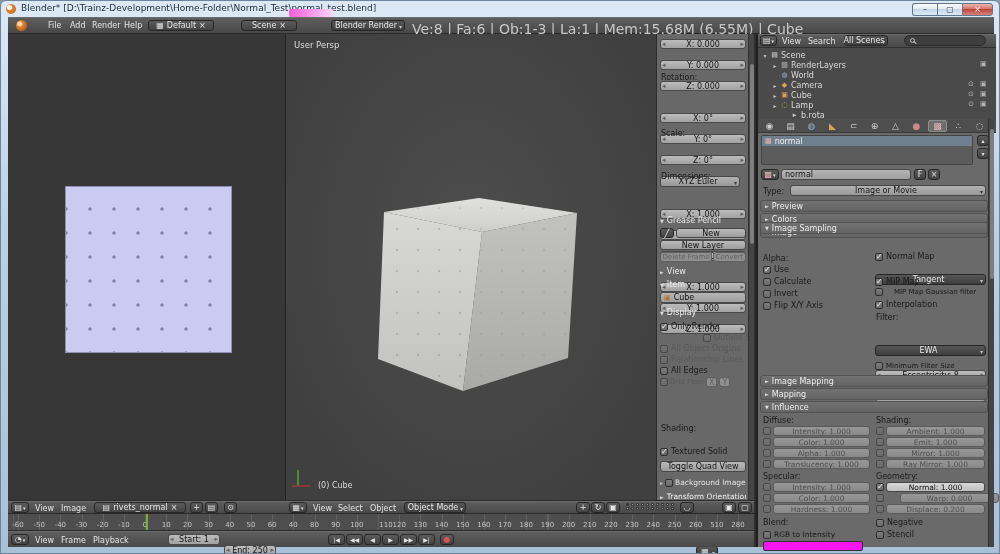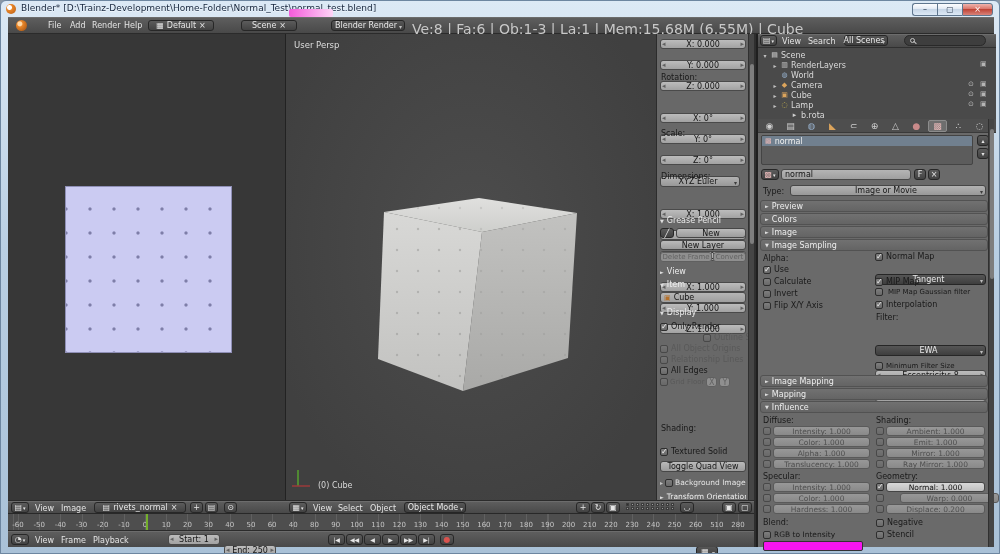--- a/index.html
+++ b/index.html
@@ -285,21 +285,21 @@
       <span class="tick" style="left: 158.235px;">10</span>
       <span class="tick" style="left: 179.412px;">20</span>
       <span class="tick" style="left: 200.588px;">30</span>
       <span class="tick" style="left: 221.765px;">40</span>
       <span class="tick" style="left: 242.941px;">50</span>
       <span class="tick" style="left: 264.118px;">60</span>
       <span class="tick" style="left: 285.294px;">40</span>
       <span class="tick" style="left: 306.471px;">80</span>
       <span class="tick" style="left: 327.647px;">90</span>
       <span class="tick" style="left: 348.824px;">100</span>
-      <span class="tick" style="left: 370px;">110</span>
+      <span class="tick" style="left: 378px;">110</span>
       <span class="tick" style="left: 391.176px;">120</span>
       <span class="tick" style="left: 412.353px;">130</span>
       <span class="tick" style="left: 433.529px;">140</span>
       <span class="tick" style="left: 454.706px;">150</span>
       <span class="tick" style="left: 475.882px;">160</span>
       <span class="tick" style="left: 497.059px;">170</span>
       <span class="tick" style="left: 518.235px;">180</span>
       <span class="tick" style="left: 539.412px;">190</span>
       <span class="tick" style="left: 560.588px;">200</span>
       <span class="tick" style="left: 581.765px;">210</span>
@@ -459,21 +459,21 @@
 
     <div class="abs pstrip" style="left:2px;top:166px;width:228px;height:12px;">
         <span class="phdr closed">Preview</span>
       </div>
     <div class="abs pstrip" style="left:2px;top:179px;width:228px;height:12px;">
         <span class="phdr closed">Colors</span>
       </div>
     <div class="abs pstrip" style="left:2px;top:192px;width:228px;height:12px;">
         <span class="phdr closed">Image</span>
       </div>
-    <div class="abs pstrip" style="left:2px;top:205px;width:228px;height:12px;">
+    <div class="abs pstrip" style="left:2px;top:188px;width:228px;height:12px;">
         <span class="phdr">Image Sampling</span>
       </div>
 
     <span class="abs dlbl" style="left:5px;top:220px;">Alpha:</span>
     <div class="abs row" style="left:5px;top:231px;gap:3px;">
       <span class="cb on"></span>
       <span class="dlbl">Use</span>
     </div>
     <div class="abs row" style="left:5px;top:243px;gap:3px;">
       <span class="cb"></span>
@@ -489,21 +489,21 @@
     </div>
     <div class="abs row" style="left:117px;top:218px;gap:3px;">
       <span class="cb on"></span>
       <span class="dlbl">Normal Map</span>
     </div>
     <div class="abs menud" style="left:117px;top:229px;width:111px;">Tangent</div>
     <div class="abs row" style="left:117px;top:243px;gap:3px;">
       <span class="cb on"></span>
       <span class="dlbl">MIP Map</span>
     </div>
-    <div class="abs row" style="left:117px;top:254px;gap:5px;width:112px;overflow:hidden;">
+    <div class="abs row" style="left:117px;top:254px;gap:11px;width:112px;overflow:hidden;">
       <span class="cb"></span>
       <span class="dlbl" style="font-size:7px;">MIP Map Gaussian filter</span>
     </div>
     <div class="abs row" style="left:117px;top:266px;gap:3px;">
       <span class="cb on"></span>
       <span class="dlbl">Interpolation</span>
     </div>
     <span class="abs dlbl" style="left:118px;top:279px;">Filter:</span>
     <div class="abs menud" style="left:117px;top:289px;width:111px;">EWA</div>
     <div class="abs num arrows" style="left:117px;top:303px;width:111px;">Eccentricity: 8</div>

